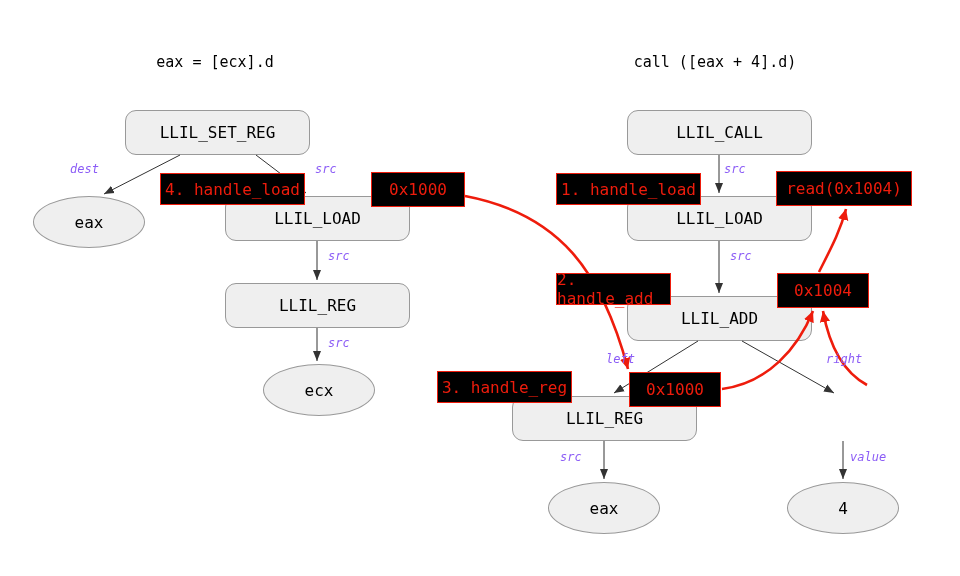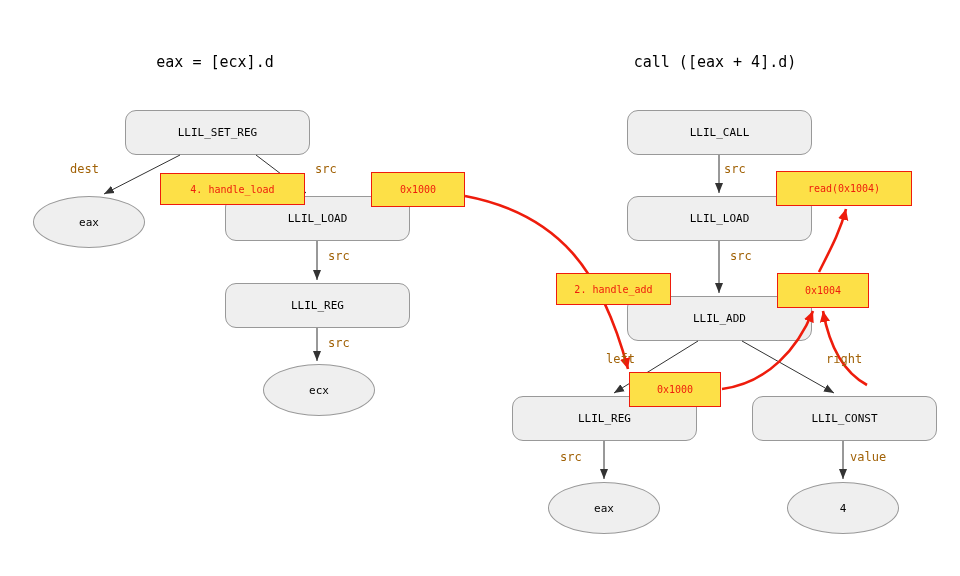--- a/index.html
+++ b/index.html
@@ -15,31 +15,31 @@
     font-family:"DejaVu Sans Mono","Liberation Mono",monospace;
     overflow:hidden;
   }
   .title{
     position:absolute;font-size:15px;color:#000;text-align:center;z-index:1;
   }
   .node{
     position:absolute;box-sizing:border-box;
     border:1px solid var(--node-border);background:var(--node-fill);
     border-radius:11px;display:flex;align-items:center;justify-content:center;
-    font-size:11px;color:#000;z-index:1;
+    font-size:16px;color:#000;z-index:1;
   }
   .ellipse{border-radius:50%;}
   .red-box{
     position:absolute;box-sizing:border-box;
-    border:1.6px solid var(--annotation-red);background:#fde047;
+    border:1.6px solid var(--annotation-red);background:#000000;
     color:var(--annotation-red);display:flex;align-items:center;justify-content:center;
-    font-size:10px;z-index:3;
+    font-size:16px;z-index:3;
   }
   .edge-label{
-    position:absolute;font-size:12px;color:#a16207;z-index:2;white-space:nowrap;
+    position:absolute;font-size:12px;color:#8b5cf6;z-index:2;white-space:nowrap;font-style:italic;
   }
   svg.wires{
     position:absolute;left:0;top:0;z-index:2;pointer-events:none;
   }
   .black-edge{stroke:var(--edge-black);stroke-width:1;fill:none;}
   .red-edge{stroke:var(--annotation-red);stroke-width:2.6;fill:none;}
   #arrow-black path{fill:var(--edge-black);}
   #arrow-red path{fill:var(--annotation-red);}
 </style>
 </head>
@@ -81,35 +81,36 @@
   <div class="node" style="left:125px;top:110px;width:185px;height:45px;">LLIL_SET_REG</div>
   <div class="node ellipse" style="left:33px;top:196px;width:112px;height:52px;">eax</div>
   <div class="node" style="left:225px;top:196px;width:185px;height:45px;">LLIL_LOAD</div>
   <div class="node" style="left:225px;top:283px;width:185px;height:45px;">LLIL_REG</div>
   <div class="node" style="left:627px;top:110px;width:185px;height:45px;">LLIL_CALL</div>
 
   <div class="node ellipse" style="left:263px;top:364px;width:112px;height:52px;">ecx</div>
   <div class="node" style="left:627px;top:196px;width:185px;height:45px;">LLIL_LOAD</div>
   <div class="node" style="left:627px;top:296px;width:185px;height:45px;">LLIL_ADD</div>
   <div class="node" style="left:512px;top:396px;width:185px;height:45px;">LLIL_REG</div>
-  <div class="node" style="left:752px;top:396px;width:185px;height:45px;">LLIL_CONST</div>
   <div class="node ellipse" style="left:548px;top:482px;width:112px;height:52px;">eax</div>
   <div class="node ellipse" style="left:787px;top:482px;width:112px;height:52px;">4</div>
 
   <div class="edge-label" style="left:70px;top:162px;">dest</div>
   <div class="edge-label" style="left:315px;top:162px;">src</div>
   <div class="edge-label" style="left:328px;top:249px;">src</div>
   <div class="edge-label" style="left:328px;top:336px;">src</div>
   <div class="edge-label" style="left:724px;top:162px;">src</div>
   <div class="edge-label" style="left:730px;top:249px;">src</div>
   <div class="edge-label" style="left:606px;top:352px;">left</div>
   <div class="edge-label" style="left:826px;top:352px;">right</div>
   <div class="edge-label" style="left:560px;top:450px;">src</div>
   <div class="edge-label" style="left:850px;top:450px;">value</div>
 
   <div class="red-box" style="left:160px;top:173px;width:145px;height:32px;">4. handle_load</div>
   <div class="red-box" style="left:371px;top:172px;width:94px;height:35px;">0x1000</div>
+  <div class="red-box" style="left:556px;top:173px;width:145px;height:32px;">1. handle_load</div>
   <div class="red-box" style="left:776px;top:171px;width:136px;height:35px;">read(0x1004)</div>
   <div class="red-box" style="left:556px;top:273px;width:115px;height:32px;">2. handle_add</div>
   <div class="red-box" style="left:777px;top:273px;width:92px;height:35px;">0x1004</div>
+  <div class="red-box" style="left:437px;top:371px;width:135px;height:32px;">3. handle_reg</div>
   <div class="red-box" style="left:629px;top:372px;width:92px;height:35px;">0x1000</div>
 
 </div>
 
 </body></html>

